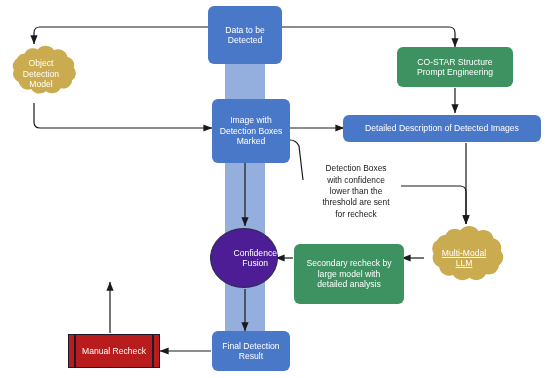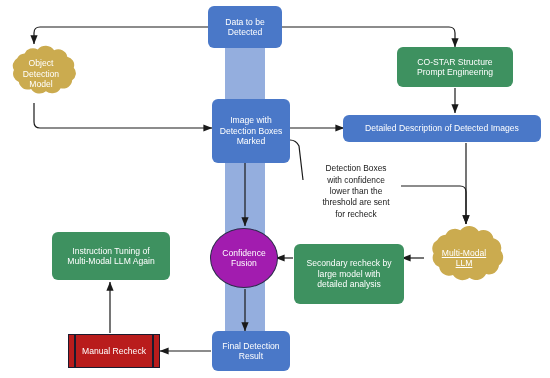--- a/index.html
+++ b/index.html
@@ -45,25 +45,26 @@
     font-size: 8.6px;
     z-index: 3;
   }
   .n-green {
     background: #3e9160;
     border-radius: 6px;
     font-size: 8.6px;
     z-index: 3;
   }
   .n-ellipse {
-    background: #a21caf;
+    background: #4c1d95;
     border: 1.6px solid #2b2b4a;
     border-radius: 50%;
     font-size: 8.6px;
     z-index: 3;
+    justify-content: flex-end;
   }
   .n-sub {
     background: #b91c1c;
     border: 1.8px solid #1b1b2e;
     font-size: 8.6px;
     z-index: 3;
   }
   .n-sub::before,
   .n-sub::after {
     content: "";
@@ -126,21 +127,21 @@
       <path d="M 293,258 L 276,258"></path>
       <path d="M 245,289 L 245,331"></path>
       <path d="M 211,351 L 160,351"></path>
       <path d="M 110,333 L 110,282"></path>
     </g>
     <g fill="none" stroke="#1a1a1a" stroke-width="1.2">
       <path d="M 290,140 Q 296,140 299,146 L 303,180"></path>
     </g>
   </svg>
 
-  <div class="node n-blue" style="left:208px; top:6px; width:74px; height:42px;">
+  <div class="node n-blue" style="left:208px; top:6px; width:74px; height:58px;">
     <span>Data to be
 Detected</span>
   </div>
 
   <div class="node n-cloud" style="left:0px; top:44px; width:82px; height:60px;">
     <svg class="cloud-svg" viewBox="0 0 100 76" preserveAspectRatio="none" xmlns="http://www.w3.org/2000/svg">
       <path fill="#cbab4f" d="M30,12 a11,11 0 0 1 16,-5 a12,12 0 0 1 20,1 a11,11 0 0 1 16,8 a11,11 0 0 1 8,14
         a11,11 0 0 1 -2,16 a11,11 0 0 1 -14,10 a12,12 0 0 1 -18,4 a12,12 0 0 1 -18,-3 a11,11 0 0 1 -15,-9
         a11,11 0 0 1 -6,-15 a11,11 0 0 1 4,-15 a11,11 0 0 1 9,-6 z"></path>
     </svg>
@@ -186,24 +187,20 @@
   <div class="node n-cloud" style="left:418px; top:224px; width:92px; height:68px;text-decoration:underline;">
     <svg class="cloud-svg" viewBox="0 0 100 76" preserveAspectRatio="none" xmlns="http://www.w3.org/2000/svg">
       <path fill="#cbab4f" d="M30,12 a11,11 0 0 1 16,-5 a12,12 0 0 1 20,1 a11,11 0 0 1 16,8 a11,11 0 0 1 8,14
         a11,11 0 0 1 -2,16 a11,11 0 0 1 -14,10 a12,12 0 0 1 -18,4 a12,12 0 0 1 -18,-3 a11,11 0 0 1 -15,-9
         a11,11 0 0 1 -6,-15 a11,11 0 0 1 4,-15 a11,11 0 0 1 9,-6 z"></path>
     </svg>
     <span>Multi-Modal
 LLM</span>
   </div>
 
-  <div class="node n-green" style="left:52px; top:232px; width:118px; height:48px;">
-    <span>Instruction Tuning of
-Multi-Modal LLM Again</span>
-  </div>
 
   <div class="node n-sub" style="left:68px; top:334px; width:92px; height:34px;">
     <span>Manual Recheck</span>
   </div>
 
   <div class="node n-blue" style="left:212px; top:331px; width:78px; height:40px;justify-content:center;">
     <span>Final  Detection
 Result</span>
   </div>
 

